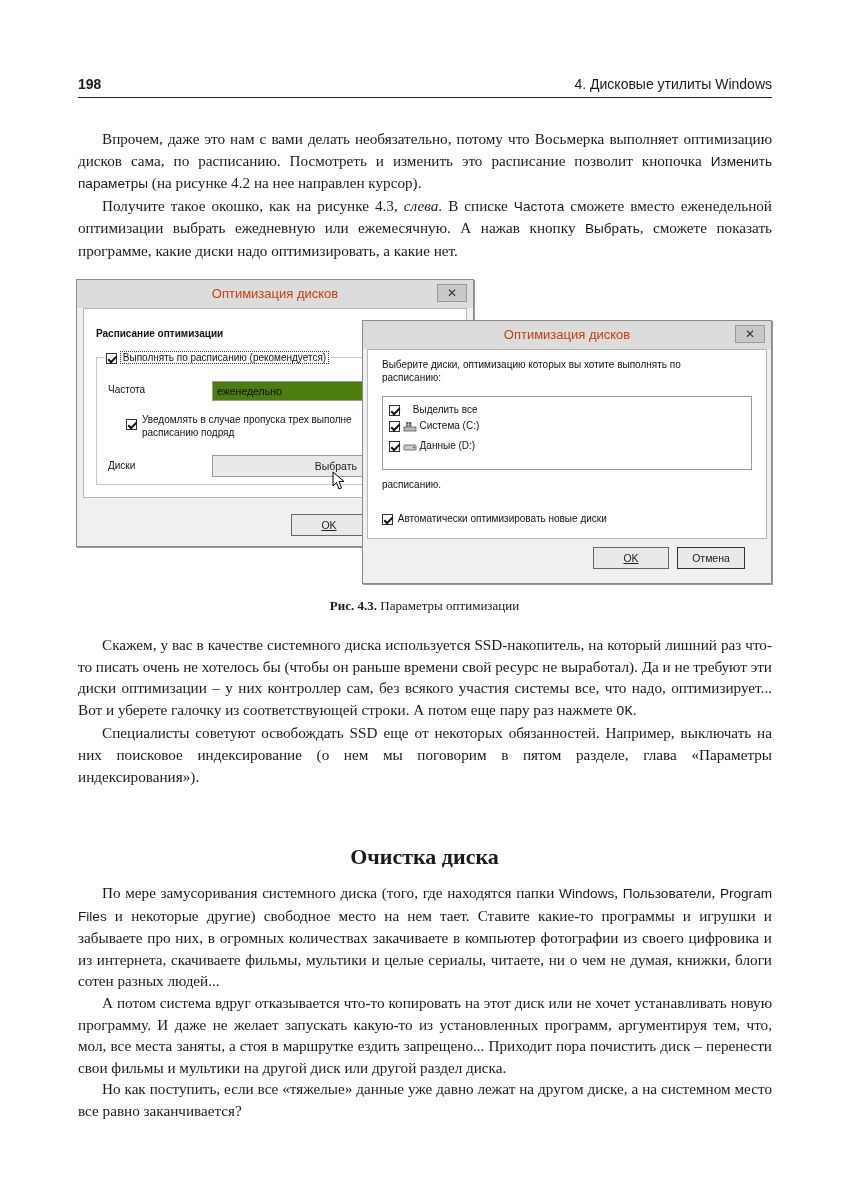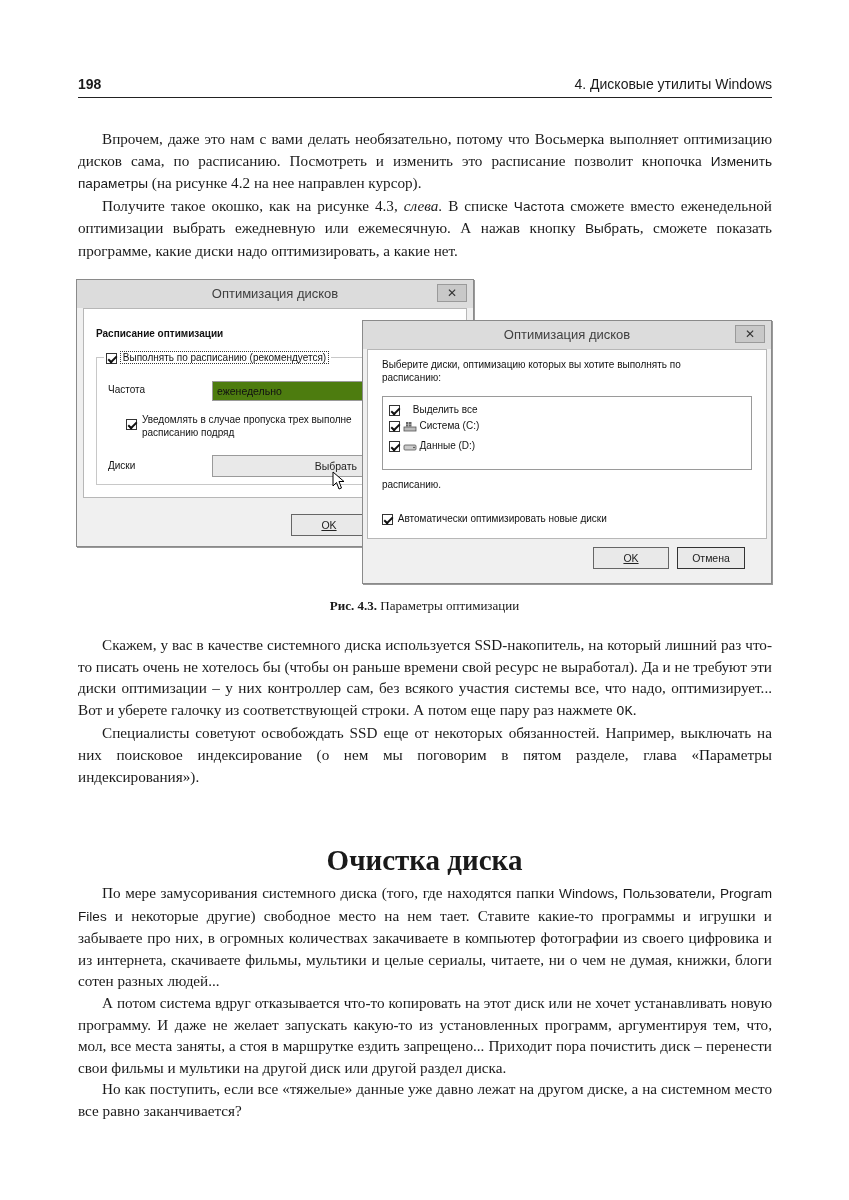--- a/index.html
+++ b/index.html
@@ -11,35 +11,35 @@
   .running-head { position: absolute; right: 0; top: 0; font-family: "Liberation Sans", sans-serif; font-size: 14px; }
 
   .text-block { position: absolute; left: 78px; width: 694px; font-size: 15.2px; line-height: 21.6px; text-align: justify; }
   .text-block p { text-indent: 24px; }
   .mono { font-family: "Liberation Sans", "DejaVu Sans", sans-serif; font-size: 13.6px; }
   .mono-code { font-family: "Liberation Mono", "DejaVu Sans Mono", monospace; font-size: 13.6px; }
 
   
   .dialog { position: absolute; background: #f0f0f0; border: 1px solid #8a8a8a; font-family: "Liberation Sans", "DejaVu Sans", sans-serif; color: #111; box-shadow: 1px 1px 0 #999; }
   .dialog-titlebar { position: absolute; left: 0; right: 0; top: 0; height: 28px; background: #dcdcdc; }
-  .dialog-title { position: absolute; left: 0; right: 0; top: 6px; text-align: center; font-size: 13px; color: #404040; }
+  .dialog-title { position: absolute; left: 0; right: 0; top: 6px; text-align: center; font-size: 13px; color: #c2410c; }
   .dialog-close { position: absolute; top: 4px; width: 30px; height: 18px; background: #c8c8c8; border: 1px solid #9a9a9a; font-size: 12px; line-height: 16px; text-align: center; color: #333; }
   .dialog-body { position: absolute; left: 6px; right: 6px; top: 28px; background: #ffffff; border: 1px solid #b7b7b7; }
 
   .small { font-size: 10px; line-height: 13px; }
   .bold { font-weight: bold; }
   .cb { display: inline-block; width: 11px; height: 11px; border: 1px solid #333; background: #fff; position: relative; vertical-align: middle; }
   .cb::after { content: ""; position: absolute; left: 3px; top: 0px; width: 3px; height: 7px; border: solid #111; border-width: 0 2px 2px 0; transform: rotate(45deg); }
 
   .win-btn { position: absolute; height: 22px; border: 1px solid #9a9a9a; background: #e9e9e9; font-size: 10.5px; text-align: center; line-height: 20px; color: #222; }
   .win-btn.primary { border-color: #666; }
   .win-select { position: absolute; height: 20px; border: 1px solid #9a9a9a; background: #4d7c0f; font-size: 10.5px; line-height: 18px; padding-left: 4px; }
 
   .figure-caption { position: absolute; left: 0; width: 849px; top: 598px; text-align: center; font-size: 13px; }
-  .section-heading { position: absolute; left: 0; width: 849px; top: 844px; text-align: center; font-size: 29px; font-weight: bold; }
+  .section-heading { position: absolute; left: 0; width: 849px; top: 844px; text-align: center; font-size: 22px; font-weight: bold; }
 </style>
 </head>
 <body>
 
 <div class="page-header">
   <span class="page-number">198</span>
   <span class="running-head">4. Дисковые утилиты Windows</span>
 </div>
 
 <div class="text-block" style="top:128px;">

